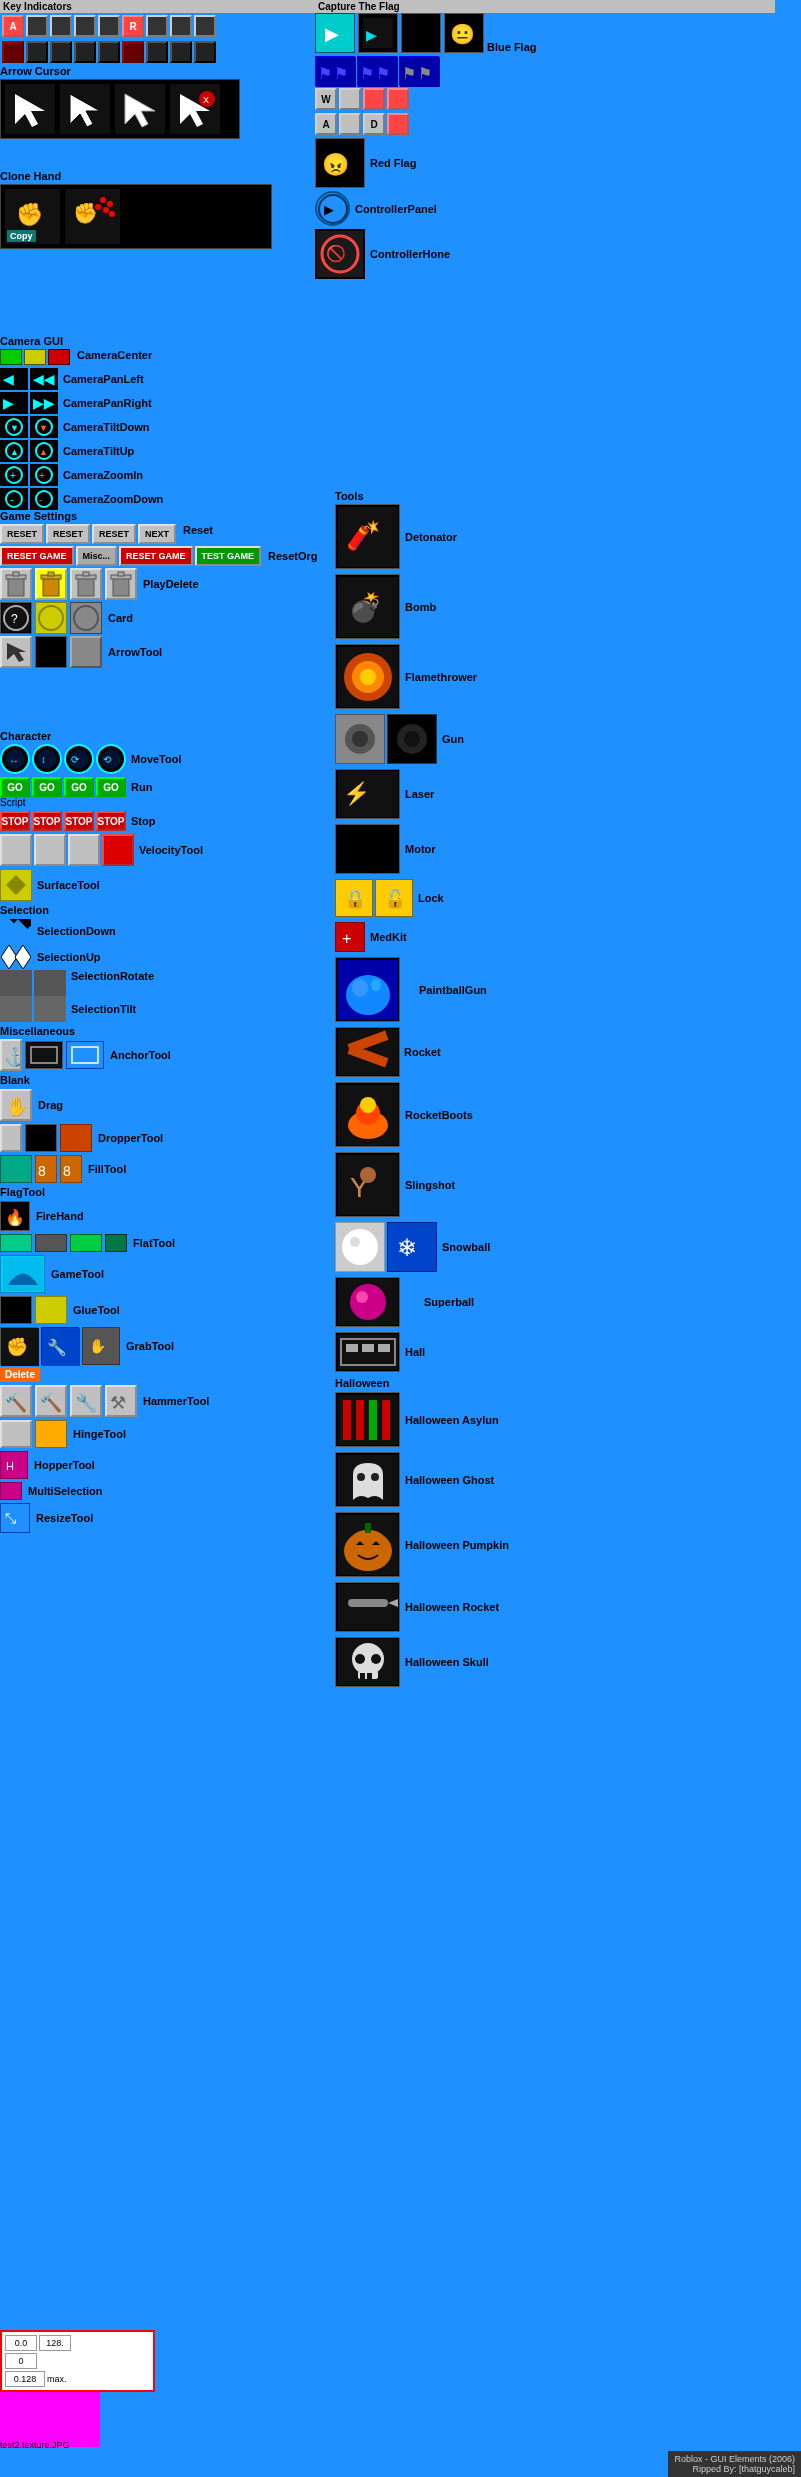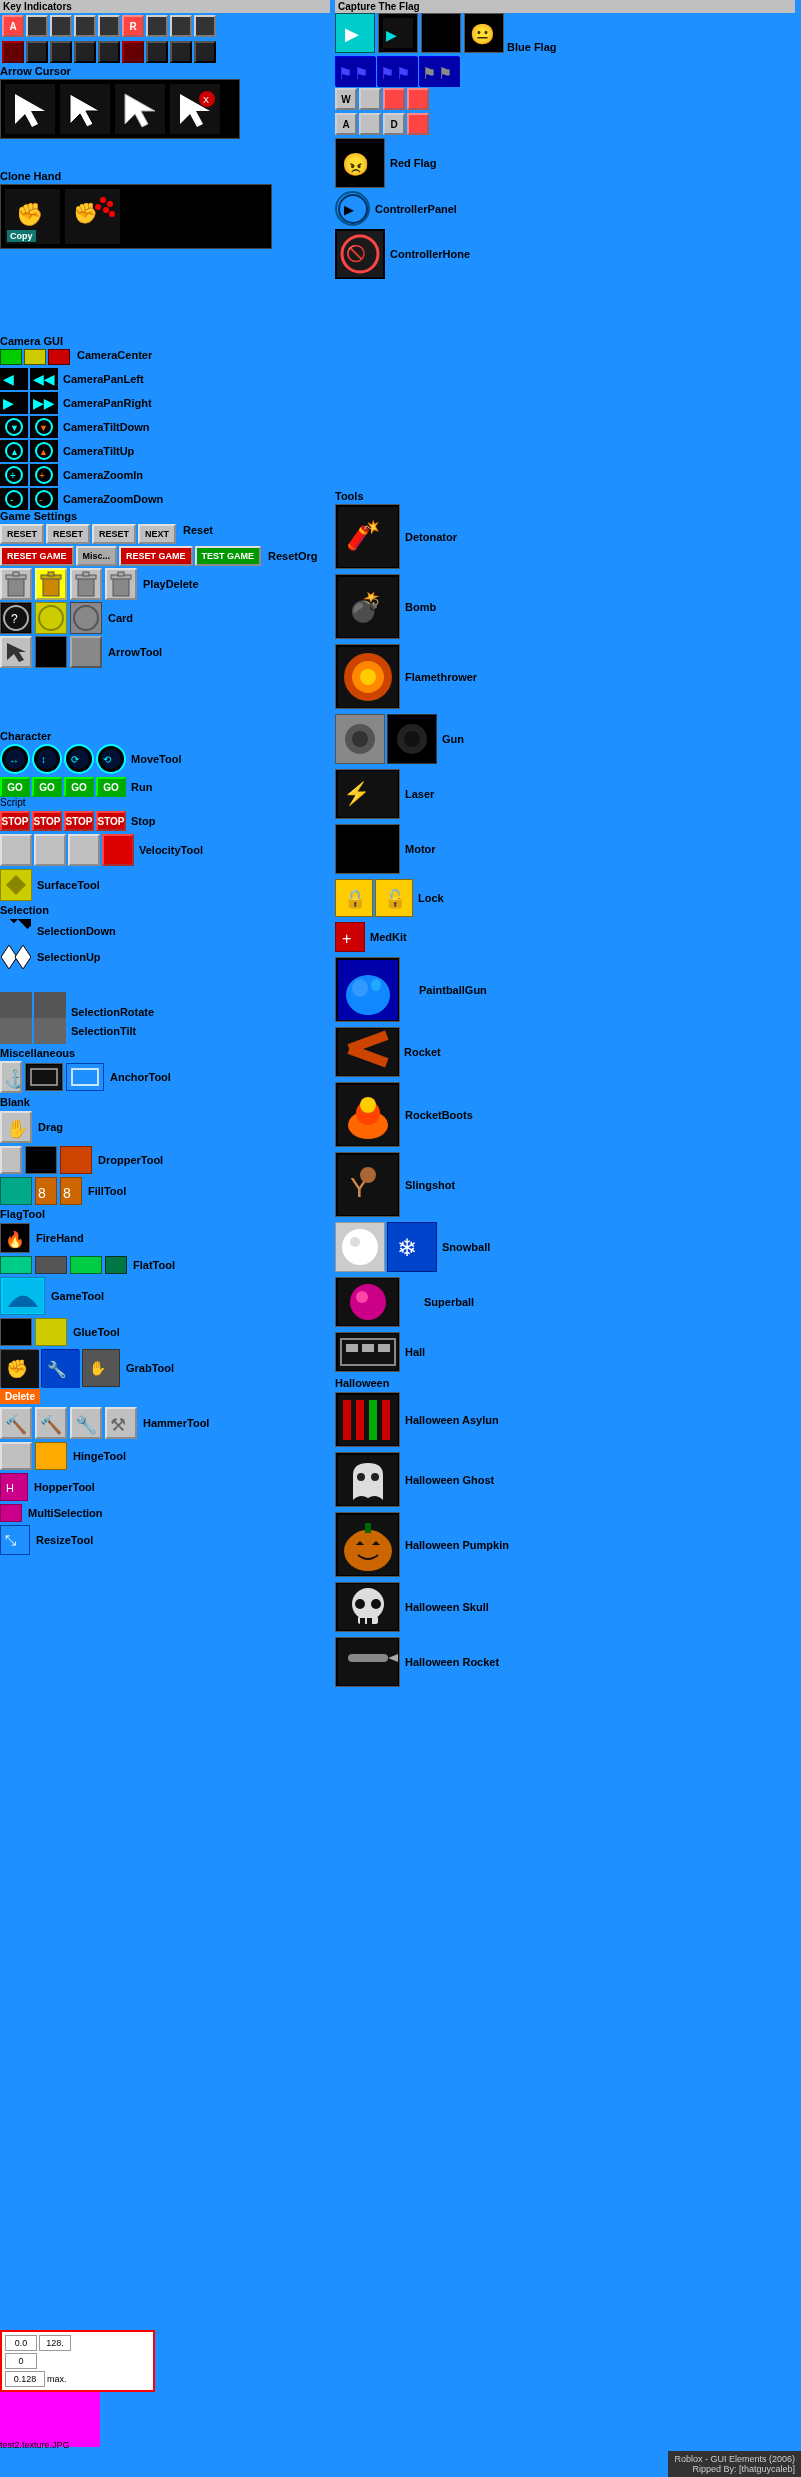--- a/index.html
+++ b/index.html
@@ -119,21 +119,21 @@
     <div style="width:22px;height:22px;background:#222;border:2px outset #555;"></div>
     <div style="width:22px;height:22px;background:#222;border:2px outset #555;"></div>
     <div style="width:22px;height:22px;background:#222;border:2px outset #555;"></div>
     <div style="width:22px;height:22px;background:#600;border:2px outset #a00;"></div>
     <div style="width:22px;height:22px;background:#222;border:2px outset #555;"></div>
     <div style="width:22px;height:22px;background:#222;border:2px outset #555;"></div>
     <div style="width:22px;height:22px;background:#222;border:2px outset #555;"></div>
   </div>
 </div>
 
-<div id="capture-flag" style="position:absolute;top:0;left:335px;width:460px;">
+<div id="capture-flag" style="position:absolute;top:0;left:315px;width:460px;">
   <div class="ctf-title">Capture The Flag</div>
 
   <div style="display:flex;gap:3px;margin-bottom:3px;">
     <div style="width:40px;height:40px;background:#00cccc;border:1px solid #005555;display:flex;align-items:center;justify-content:center;">
       <svg width="30" height="30">
           <rect width="30" height="30" fill="#00cccc"></rect>
           <text x="5" y="22" font-size="18" fill="white">▶</text>
         </svg>
     </div>
     <div style="width:40px;height:40px;background:#000;border:1px solid #555;display:flex;align-items:center;justify-content:center;">
@@ -558,21 +558,21 @@
     </div>
     <div style="display:flex;gap:2px;align-items:center;">
       <div style="width:32px;height:26px;display:flex;align-items:center;justify-content:center;">
         <svg width="30" height="24">
           <polygon points="0,12 8,0 16,12 8,24" fill="white" stroke="black" stroke-width="1"></polygon>
           <polygon points="14,12 22,0 30,12 22,24" fill="white" stroke="black" stroke-width="1"></polygon>
         </svg>
       </div>
       <span style="font-weight:bold;font-size:11px;margin-left:3px;">SelectionUp</span>
     </div>
-    <div style="display:flex;gap:2px;align-items:flex-end;margin-top:22px;">
+    <div style="display:flex;gap:2px;align-items:flex-start;">
       <div style="width:32px;height:26px;background:#555;"></div>
       <div style="width:32px;height:26px;background:#555;"></div>
       <span style="font-weight:bold;font-size:11px;margin-left:3px;">SelectionRotate</span>
     </div>
     <div style="display:flex;gap:2px;align-items:center;">
       <div style="width:32px;height:26px;background:#666;"></div>
       <div style="width:32px;height:26px;background:#666;"></div>
       <span style="font-weight:bold;font-size:11px;margin-left:3px;">SelectionTilt</span>
     </div>
   </div>
@@ -1024,48 +1024,48 @@
         <ellipse cx="30" cy="36" rx="24" ry="20" fill="#cc6600"></ellipse>
         <path d="M10,36 Q10,15 30,15 Q50,15 50,36" fill="#cc6600"></path>
         <rect x="27" y="8" width="6" height="10" fill="#006600"></rect>
 
         <polygon points="18,30 22,26 26,30" fill="#111"></polygon>
         <polygon points="34,30 38,26 42,30" fill="#111"></polygon>
         <path d="M20,40 Q30,48 40,40" stroke="#111" stroke-width="2" fill="none"></path>
       </svg>
     </div>
     <span style="font-weight:bold;font-size:11px;">Halloween Pumpkin</span>
+  </div>
+
+  <div style="display:flex;align-items:center;gap:5px;margin-bottom:5px;">
+    <div style="width:65px;height:50px;background:#000;border:1px solid #555;display:flex;align-items:center;justify-content:center;">
+      <svg width="60" height="46">
+          <rect width="60" height="46" fill="#111"></rect>
+        <rect x="10" y="15" width="40" height="8" fill="#888" rx="4"></rect>
+        <polygon points="50,19 60,15 60,23" fill="#aaa"></polygon>
+      </svg>
+    </div>
+    <span style="font-weight:bold;font-size:11px;">Halloween Rocket</span>
   </div>
 
   <div style="display:flex;align-items:center;gap:5px;margin-bottom:5px;">
     <div style="width:65px;height:50px;background:#000;border:1px solid #555;display:flex;align-items:center;justify-content:center;">
       <svg width="60" height="46">
           <rect width="60" height="46" fill="#111"></rect>
         <circle cx="30" cy="20" r="16" fill="#dddddd"></circle>
         <rect x="20" y="32" width="20" height="8" fill="#dddddd" rx="2"></rect>
         <circle cx="22" cy="20" r="5" fill="#111"></circle>
         <circle cx="38" cy="20" r="5" fill="#111"></circle>
         <rect x="22" y="34" width="5" height="6" fill="#111"></rect>
         <rect x="29" y="34" width="5" height="6" fill="#111"></rect>
       </svg>
     </div>
     <span style="font-weight:bold;font-size:11px;">Halloween Skull</span>
   </div>
 
-  <div style="display:flex;align-items:center;gap:5px;margin-bottom:5px;">
-    <div style="width:65px;height:50px;background:#000;border:1px solid #555;display:flex;align-items:center;justify-content:center;">
-      <svg width="60" height="46">
-          <rect width="60" height="46" fill="#111"></rect>
-        <rect x="10" y="15" width="40" height="8" fill="#888" rx="4"></rect>
-        <polygon points="50,19 60,15 60,23" fill="#aaa"></polygon>
-      </svg>
-    </div>
-    <span style="font-weight:bold;font-size:11px;">Halloween Rocket</span>
-  </div>
-
 </div>
 
 <div id="watermark" style="position:absolute;bottom:0;right:0;background:#333;color:#ccc;font-size:9px;padding:3px 6px;text-align:right;">
   <div>Roblox - GUI Elements (2006)</div>
   <div>Ripped By: [thatguycaleb]</div>
 </div>
 
 <div style="position:absolute;top:2440px;left:0;font-size:9px;color:#000;">test2.texture.JPG</div>
 
 </body></html>

